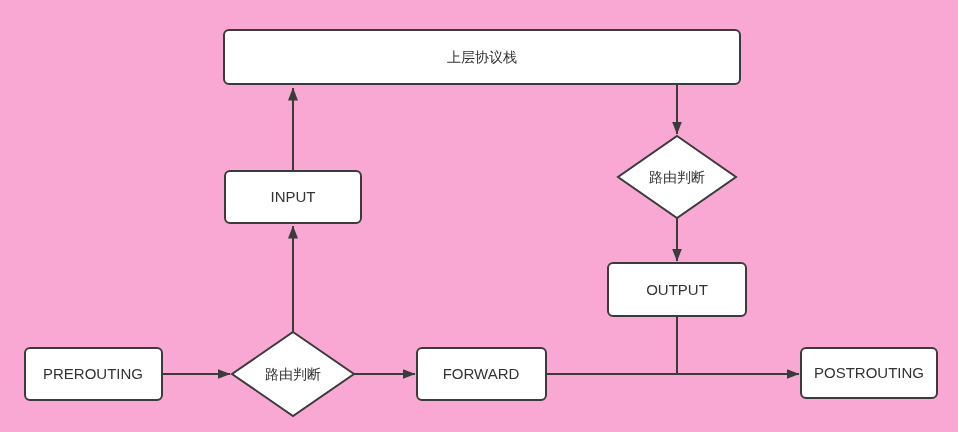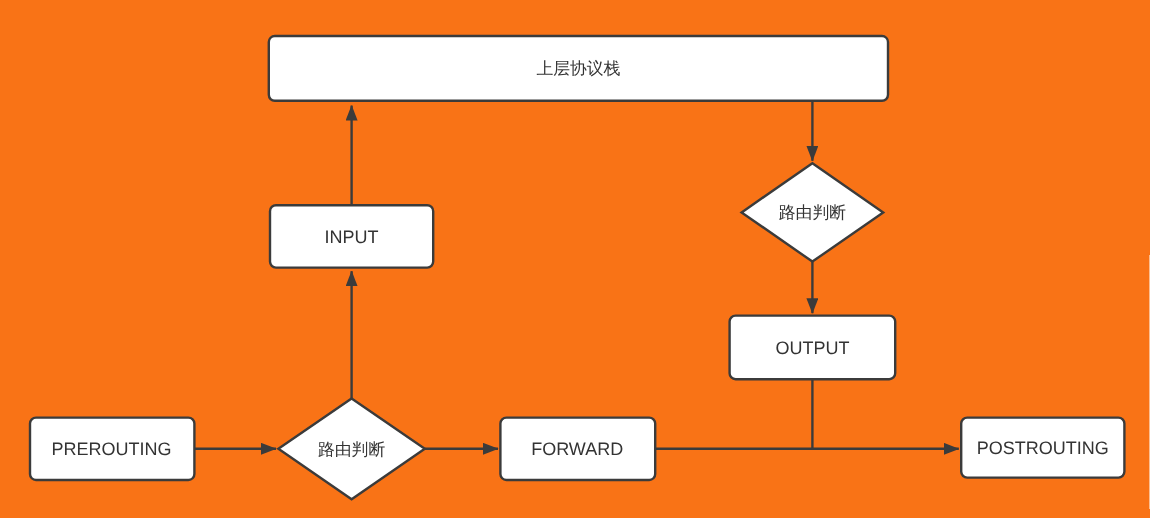--- a/index.html
+++ b/index.html
@@ -5,21 +5,21 @@
   html, body {
     margin: 0;
     padding: 0;
     background: #ffffff;
     font-family: "Liberation Sans", sans-serif;
   }
   .canvas {
     position: relative;
     width: 958px;
     height: 432px;
-    background: #f97316;
+    background: #f9a8d4;
     overflow: hidden;
   }
   svg { display: block; }
   .node-box {
     fill: #ffffff;
     stroke: #3b3b3b;
     stroke-width: 2;
   }
   .edge {
     stroke: #3b3b3b;

